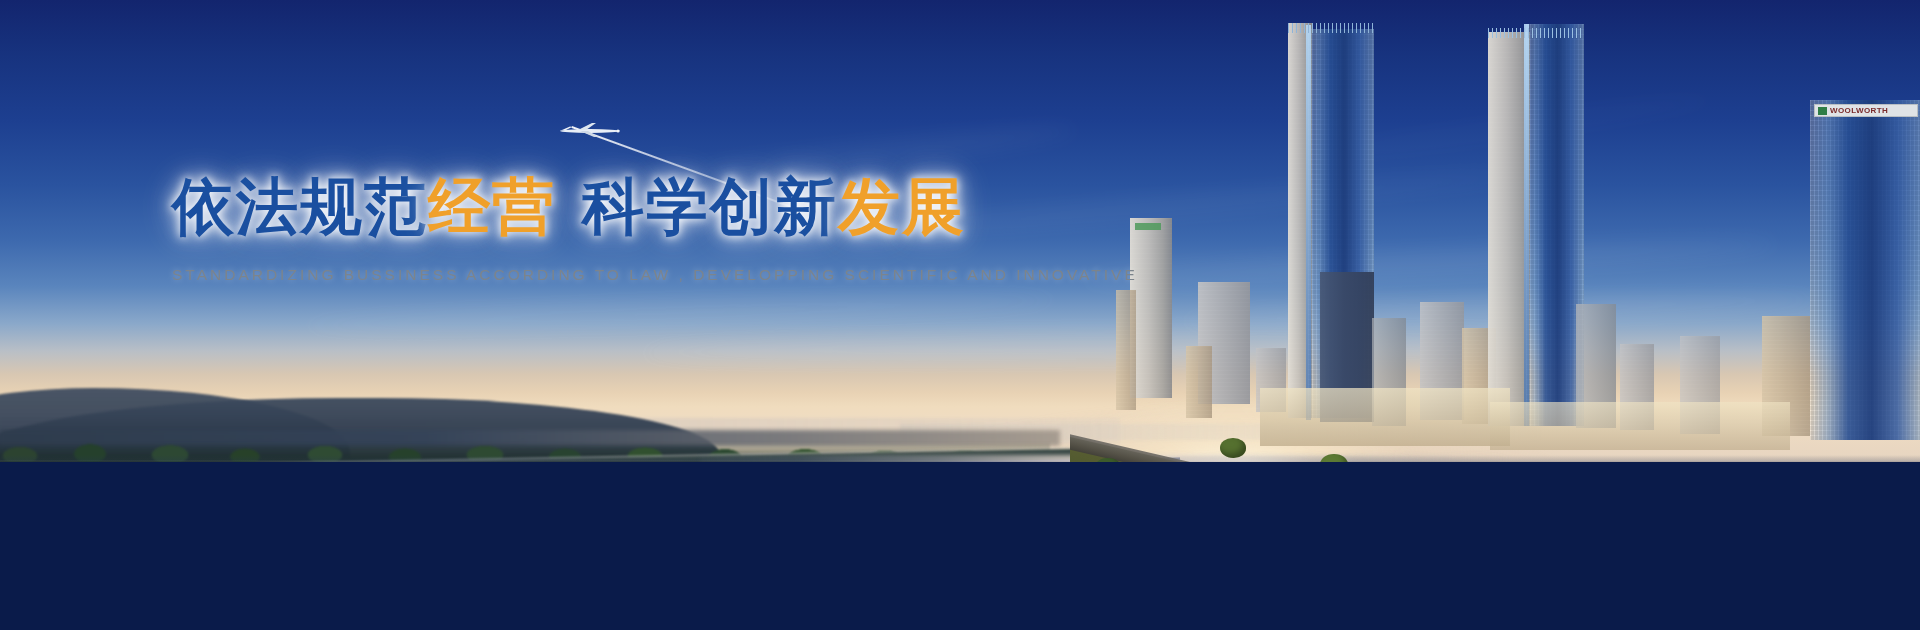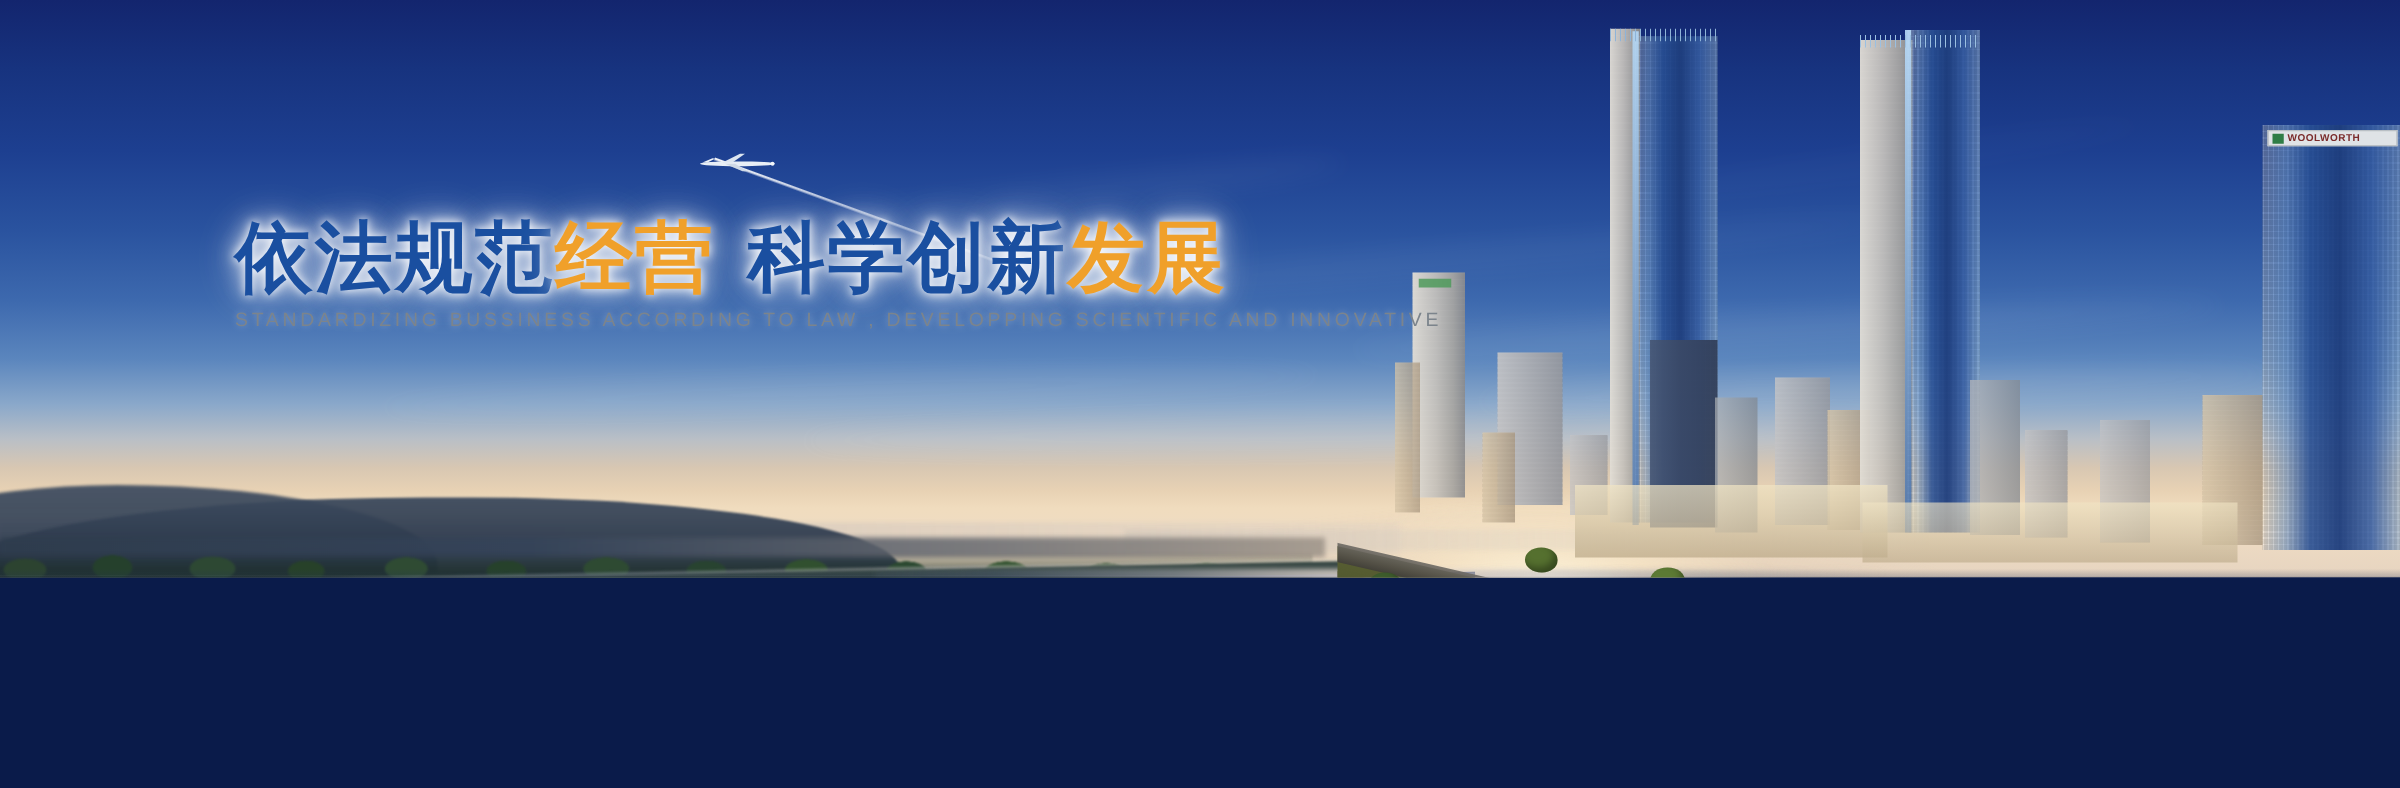--- a/index.html
+++ b/index.html
@@ -253,35 +253,35 @@
   .woolworth-sign .sq{width:9px;height:8px;background:#2f7d46;flex:0 0 auto;}
   .greensign{
     position:absolute;top:5px;left:5px;width:26px;height:7px;background:#4f9a5c;opacity:.85;
   }
   .podium{
     position:absolute;bottom:0;
     background:linear-gradient(to bottom, rgba(240,228,196,.85), rgba(190,172,140,.9));
   }
 
   
-  .textblock{position:absolute;left:188px;top:176px;width:820px;}
+  .textblock{position:absolute;left:172px;top:176px;width:820px;}
   .headline{
     font-size:62px;font-weight:bold;line-height:1.0;white-space:nowrap;
     letter-spacing:2px;
     text-shadow:
       0 0 8px rgba(255,255,255,.95),
       0 0 16px rgba(255,255,255,.85),
       0 0 26px rgba(255,255,255,.6),
       0 0 38px rgba(255,255,255,.35);
   }
   .hl-blue{color:#1a4fa0;}
   .hl-orange{color:#f0a02a;}
   .hl-gap{display:inline-block;width:26px;}
   .subtitle{
-    margin-top:10px;font-size:15.5px;letter-spacing:3.0px;
+    margin-top:28px;font-size:15.5px;letter-spacing:3.0px;
     color:#7c848c;white-space:nowrap;font-weight:400;
     text-shadow:0 0 6px rgba(255,255,255,.35);
   }
 </style>
 </head>
 <body>
 
 <div id="stage">
 
   <div class="sky"></div>

